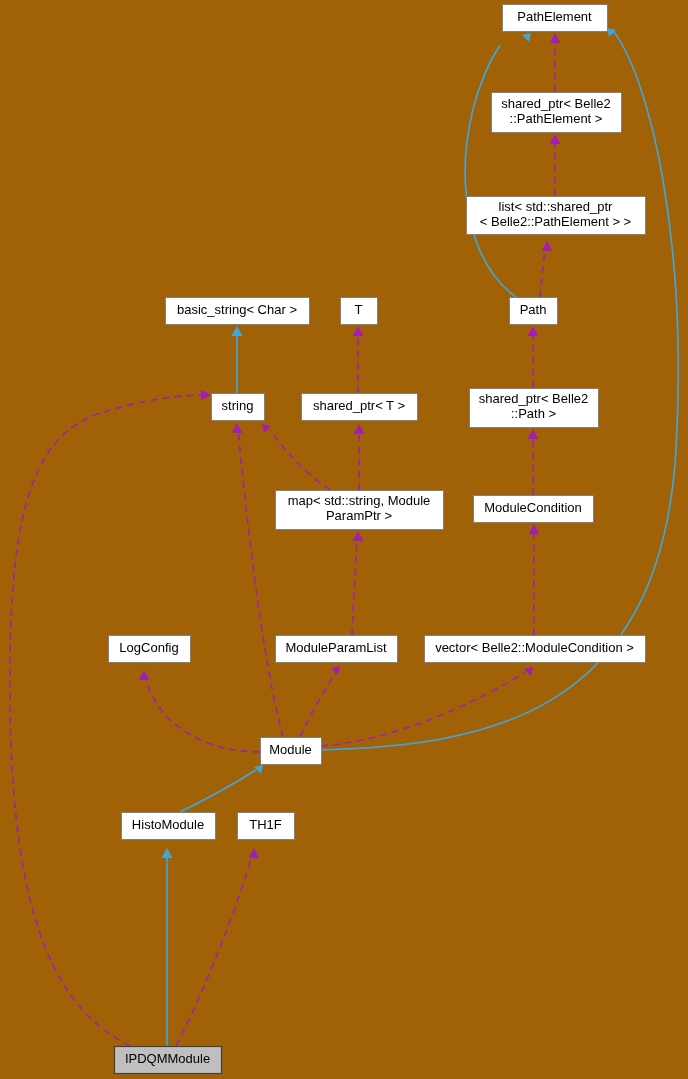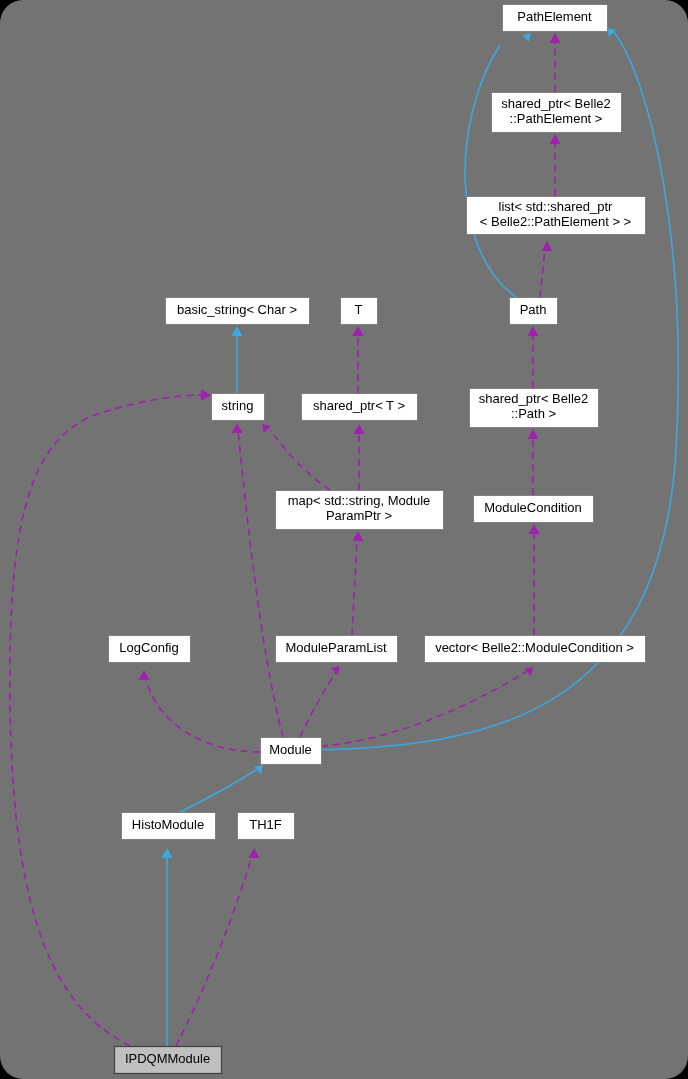--- a/index.html
+++ b/index.html
@@ -4,24 +4,23 @@
 <style>
   html, body {
     margin: 0;
     padding: 0;
     background: #000000;
   }
   #diagram-root {
     position: relative;
     width: 688px;
     height: 1079px;
-    background: #737373;
+    background: #a16207;
     overflow: hidden;
     font-family: "Liberation Sans", sans-serif;
-    border-radius: 23px;
   }
   svg#graph {
     position: absolute;
     left: 0;
     top: 0;
     width: 688px;
     height: 1079px;
     display: block;
   }
   .node-rect {

